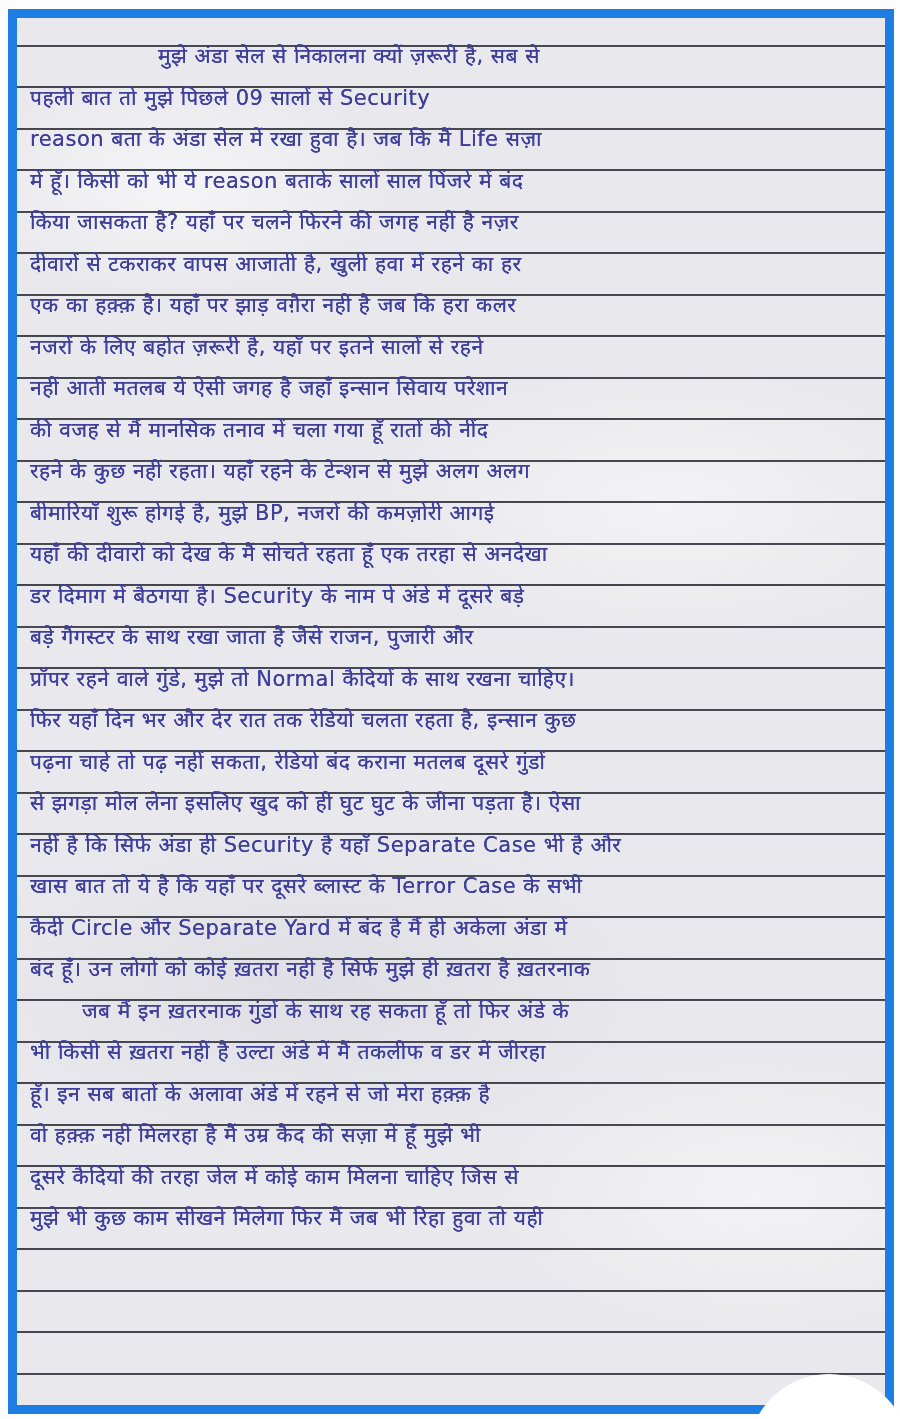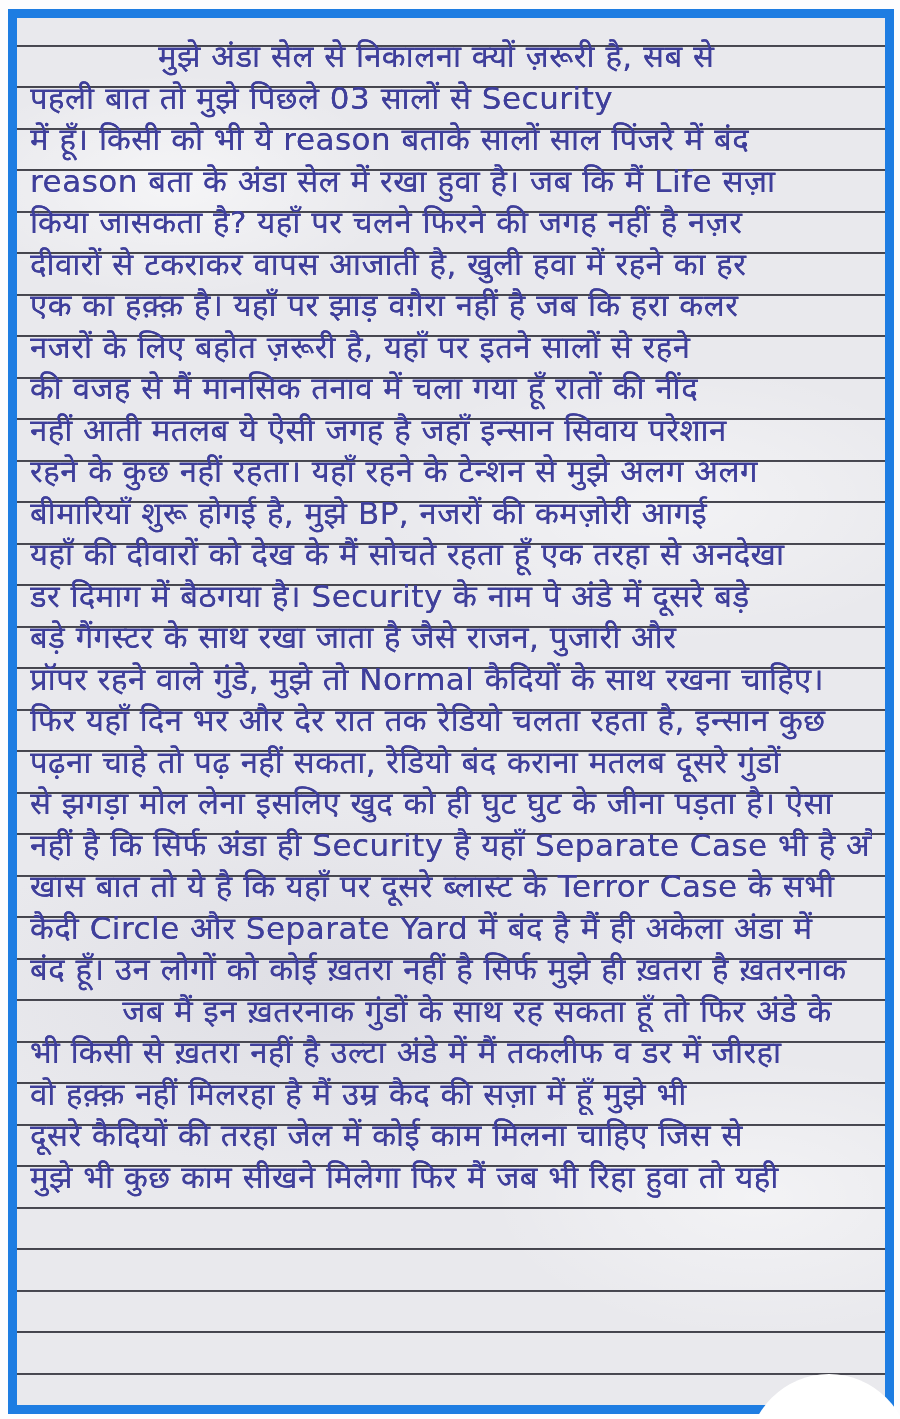--- a/index.html
+++ b/index.html
@@ -27,67 +27,68 @@
         rgba(0,0,0,0) 0px, rgba(0,0,0,0) 26.5px,
         #42424b 26.5px, #4a4a53 28.5px,
         rgba(0,0,0,0) 28.5px, rgba(0,0,0,0) 41.5px),
       radial-gradient(ellipse 320px 160px at 18% 12%, rgba(255,255,255,0.55), rgba(255,255,255,0) 70%),
       radial-gradient(ellipse 420px 200px at 75% 35%, rgba(255,255,255,0.45), rgba(255,255,255,0) 70%),
       radial-gradient(ellipse 520px 260px at 35% 70%, rgba(213,213,221,0.55), rgba(213,213,221,0) 70%),
       radial-gradient(ellipse 380px 200px at 85% 85%, rgba(255,255,255,0.45), rgba(255,255,255,0) 70%);
   }
   .line {
     height:41.5px; line-height:41.5px;
-    font-size:31px;
+    font-size:21px;
     color:#3f3f9b;
     white-space:nowrap;
     overflow:hidden;
     letter-spacing:0.5px;
     text-shadow:0 0 0.6px #3f3f9b;
   }
   .indent-1 { text-indent:128px; }
-  .indent-2 { text-indent:52px;text-align:center; }
+  .indent-2 { text-indent:52px; }
   .blob {
     position:absolute;
     left:748px; top:1374px;
     width:162px; height:162px;
     border-radius:50%;
     background:#ffffff;
     z-index:6;
   }
 </style>
 </head>
 <body>
 
 <div class="frame">
   <div class="paper">
     <div class="line indent-1">मुझे अंडा सेल से निकालना क्यों ज़रूरी है, सब से</div>
-    <div class="line">पहली बात तो मुझे पिछले 03 सालों से Security</div>
+    <div class="line">पहली बात तो मुझे पिछले 09 सालों से Security</div>
+    <div class="line">reason बता के अंडा सेल में रखा हुवा है। जब कि मैं Life सज़ा</div>
     <div class="line">में हूँ। किसी को भी ये reason बताके सालों साल पिंजरे में बंद</div>
-    <div class="line">reason बता के अंडा सेल में रखा हुवा है। जब कि मैं Life सज़ा</div>
     <div class="line">किया जासकता है? यहाँ पर चलने फिरने की जगह नहीं है नज़र</div>
     <div class="line">दीवारों से टकराकर वापस आजाती है, खुली हवा में रहने का हर</div>
     <div class="line">एक का हक़्क़ है। यहाँ पर झाड़ वग़ैरा नहीं है जब कि हरा कलर</div>
     <div class="line">नजरों के लिए बहोत ज़रूरी है, यहाँ पर इतने सालों से रहने</div>
+    <div class="line">नहीं आती मतलब ये ऐसी जगह है जहाँ इन्सान सिवाय परेशान</div>
     <div class="line">की वजह से मैं मानसिक तनाव में चला गया हूँ रातों की नींद</div>
-    <div class="line">नहीं आती मतलब ये ऐसी जगह है जहाँ इन्सान सिवाय परेशान</div>
     <div class="line">रहने के कुछ नहीं रहता। यहाँ रहने के टेन्शन से मुझे अलग अलग</div>
     <div class="line">बीमारियाँ शुरू होगई है, मुझे BP, नजरों की कमज़ोरी आगई</div>
     <div class="line">यहाँ की दीवारों को देख के मैं सोचते रहता हूँ एक तरहा से अनदेखा</div>
     <div class="line">डर दिमाग में बैठगया है। Security के नाम पे अंडे में दूसरे बड़े</div>
     <div class="line">बड़े गैंगस्टर के साथ रखा जाता है जैसे राजन, पुजारी और</div>
     <div class="line">प्रॉपर रहने वाले गुंडे, मुझे तो Normal कैदियों के साथ रखना चाहिए।</div>
     <div class="line">फिर यहाँ दिन भर और देर रात तक रेडियो चलता रहता है, इन्सान कुछ</div>
     <div class="line">पढ़ना चाहे तो पढ़ नहीं सकता, रेडियो बंद कराना मतलब दूसरे गुंडों</div>
     <div class="line">से झगड़ा मोल लेना इसलिए खुद को ही घुट घुट के जीना पड़ता है। ऐसा</div>
     <div class="line">नहीं है कि सिर्फ अंडा ही Security है यहाँ Separate Case भी है और</div>
     <div class="line">खास बात तो ये है कि यहाँ पर दूसरे ब्लास्ट के Terror Case के सभी</div>
     <div class="line">कैदी Circle और Separate Yard में बंद है मैं ही अकेला अंडा में</div>
     <div class="line">बंद हूँ। उन लोगों को कोई ख़तरा नहीं है सिर्फ मुझे ही ख़तरा है ख़तरनाक</div>
     <div class="line indent-2">जब मैं इन ख़तरनाक गुंडों के साथ रह सकता हूँ तो फिर अंडे के</div>
     <div class="line">भी किसी से ख़तरा नहीं है उल्टा अंडे में मैं तकलीफ व डर में जीरहा</div>
+    <div class="line">हूँ। इन सब बातों के अलावा अंडे में रहने से जो मेरा हक़्क़ है</div>
     <div class="line">वो हक़्क़ नहीं मिलरहा है मैं उम्र कैद की सज़ा में हूँ मुझे भी</div>
     <div class="line">दूसरे कैदियों की तरहा जेल में कोई काम मिलना चाहिए जिस से</div>
     <div class="line">मुझे भी कुछ काम सीखने मिलेगा फिर मैं जब भी रिहा हुवा तो यही</div>
   </div>
 </div>
 
 <div class="blob"></div>
 
 </body></html>

